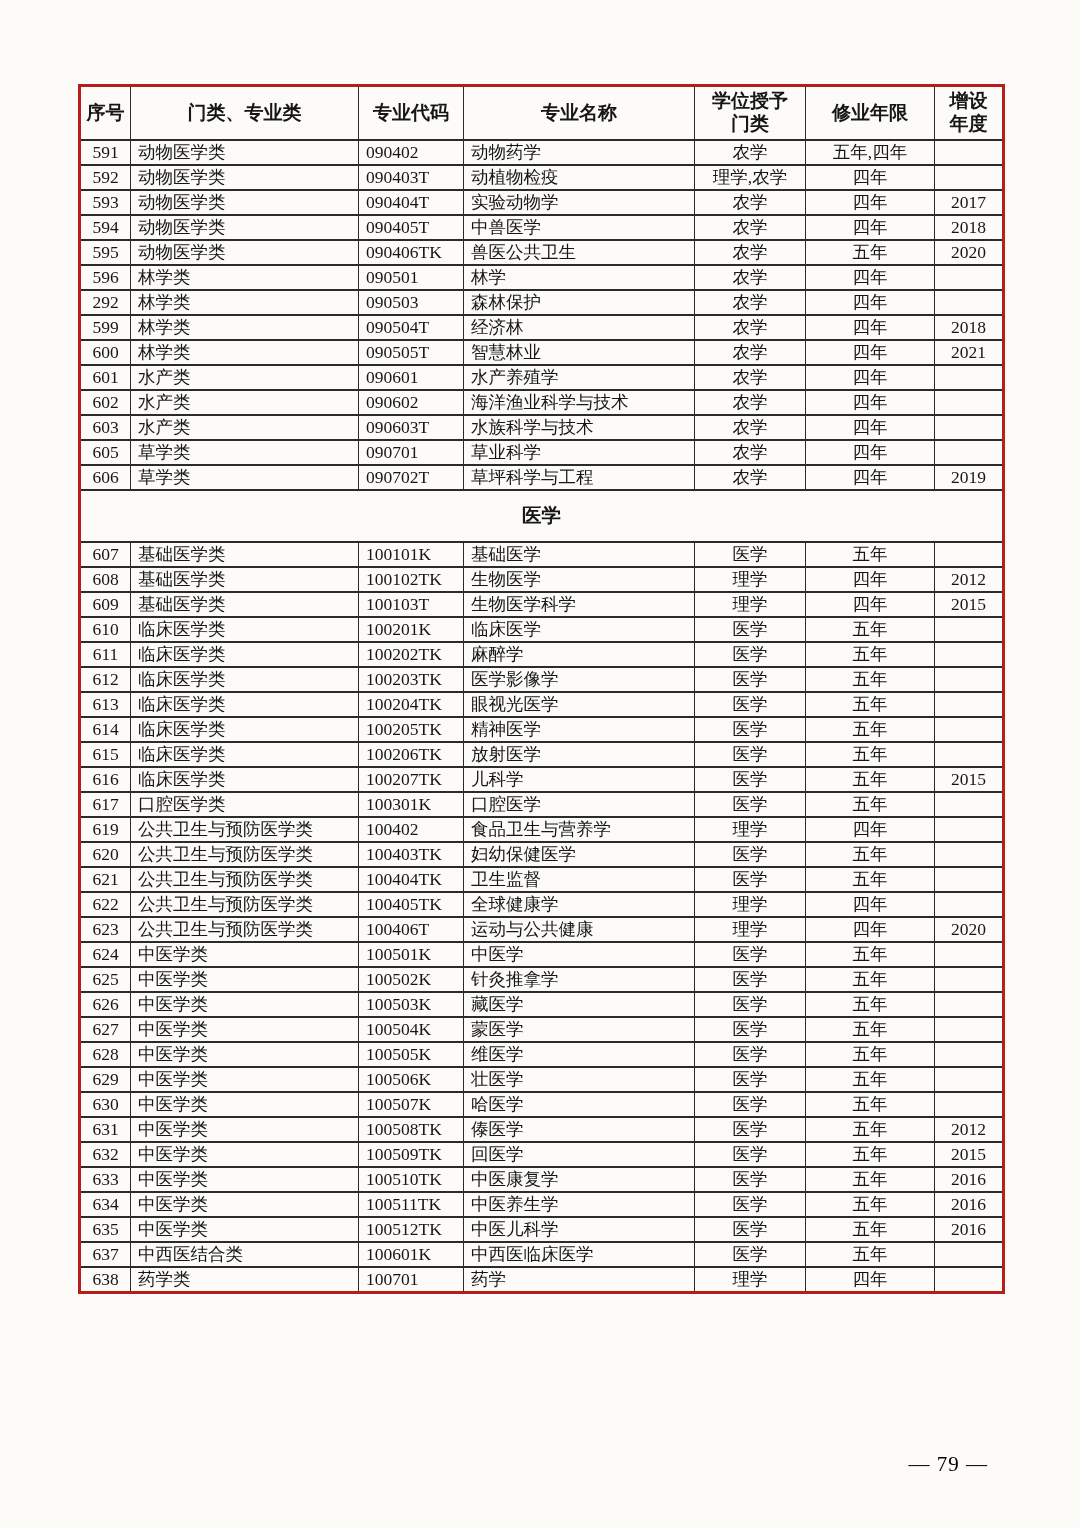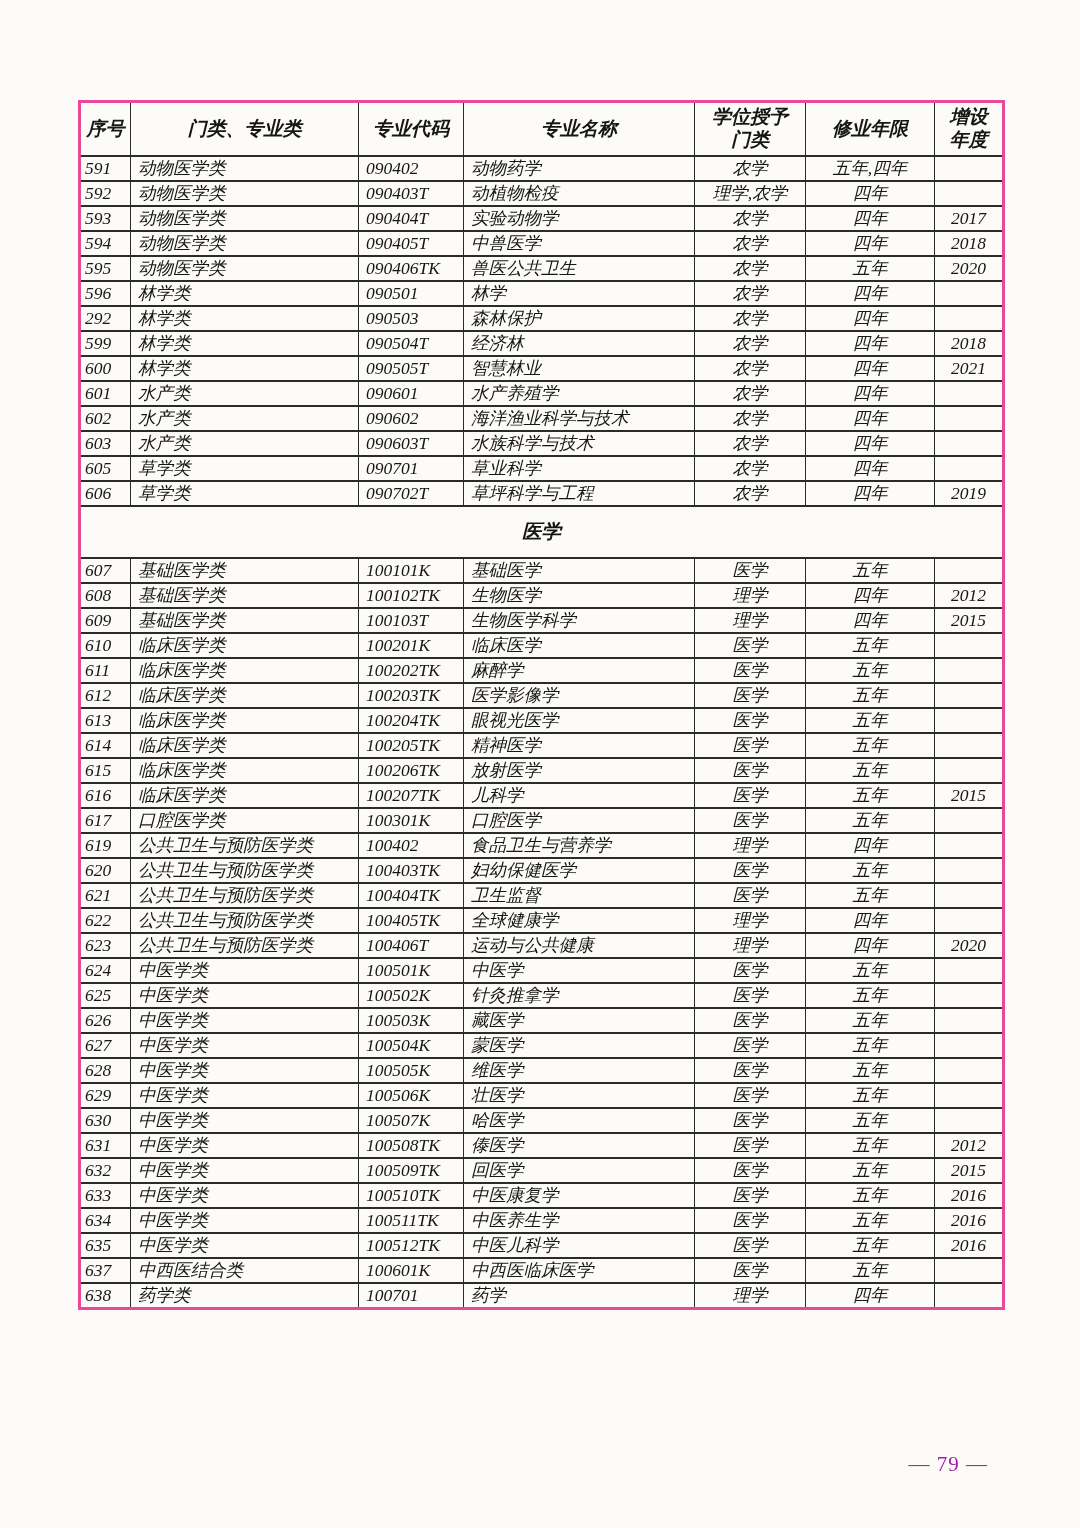--- a/index.html
+++ b/index.html
@@ -11,27 +11,26 @@
     height: 1528px;
     position: relative;
     background: #fcfbf7;
     color: #161616;
     font-family: "Liberation Serif", "DejaVu Serif", serif;
     overflow: hidden;
   }
   .doc-table {
     position: absolute;
     left: 78px;
-    top: 100px;
+    top: 84px;
     width: 924px;
     border-collapse: collapse;
     table-layout: fixed;
-    border: 3px solid #ec4899;
+    border: 3px solid #b91c1c;
     background: transparent;
-    font-style: italic;
   }
   .doc-table col.w0 { width: 51px; }
   .doc-table col.w1 { width: 228px; }
   .doc-table col.w2 { width: 105px; }
   .doc-table col.w3 { width: 231px; }
   .doc-table col.w4 { width: 111px; }
   .doc-table col.w5 { width: 129px; }
   .doc-table col.w6 { width: 69px; }
   .doc-table th, .doc-table td {
     border: 1px solid #2b2b2b;
@@ -50,39 +49,39 @@
     padding: 1px 2px;
   }
   .doc-table td {
     font-size: 17.5px;
     height: 23px;
     line-height: 1.05;
     padding: 0 4px;
     white-space: nowrap;
     vertical-align: middle;
   }
-  .doc-table td.c0 { }
+  .doc-table td.c0 { text-align: center; }
   .doc-table td.c1, .doc-table td.c2, .doc-table td.c3 {
     text-align: left;
     padding-left: 7px;
   }
   .doc-table td.c4, .doc-table td.c5, .doc-table td.c6 { text-align: center; }
   .doc-table td.section-cell {
     text-align: center;
     font-weight: bold;
     font-size: 19.5px;
     height: 50px;
   }
   .page-number {
     position: absolute;
     top: 1452px;
     right: 92px;
     font-size: 21px;
     letter-spacing: 1px;
-    color: #a21caf;
+    color: #000000;
   }
 </style>
 </head>
 <body>
 
 <table class="doc-table">
   <colgroup>
     <col class="w0">
       <col class="w1">
       <col class="w2">

